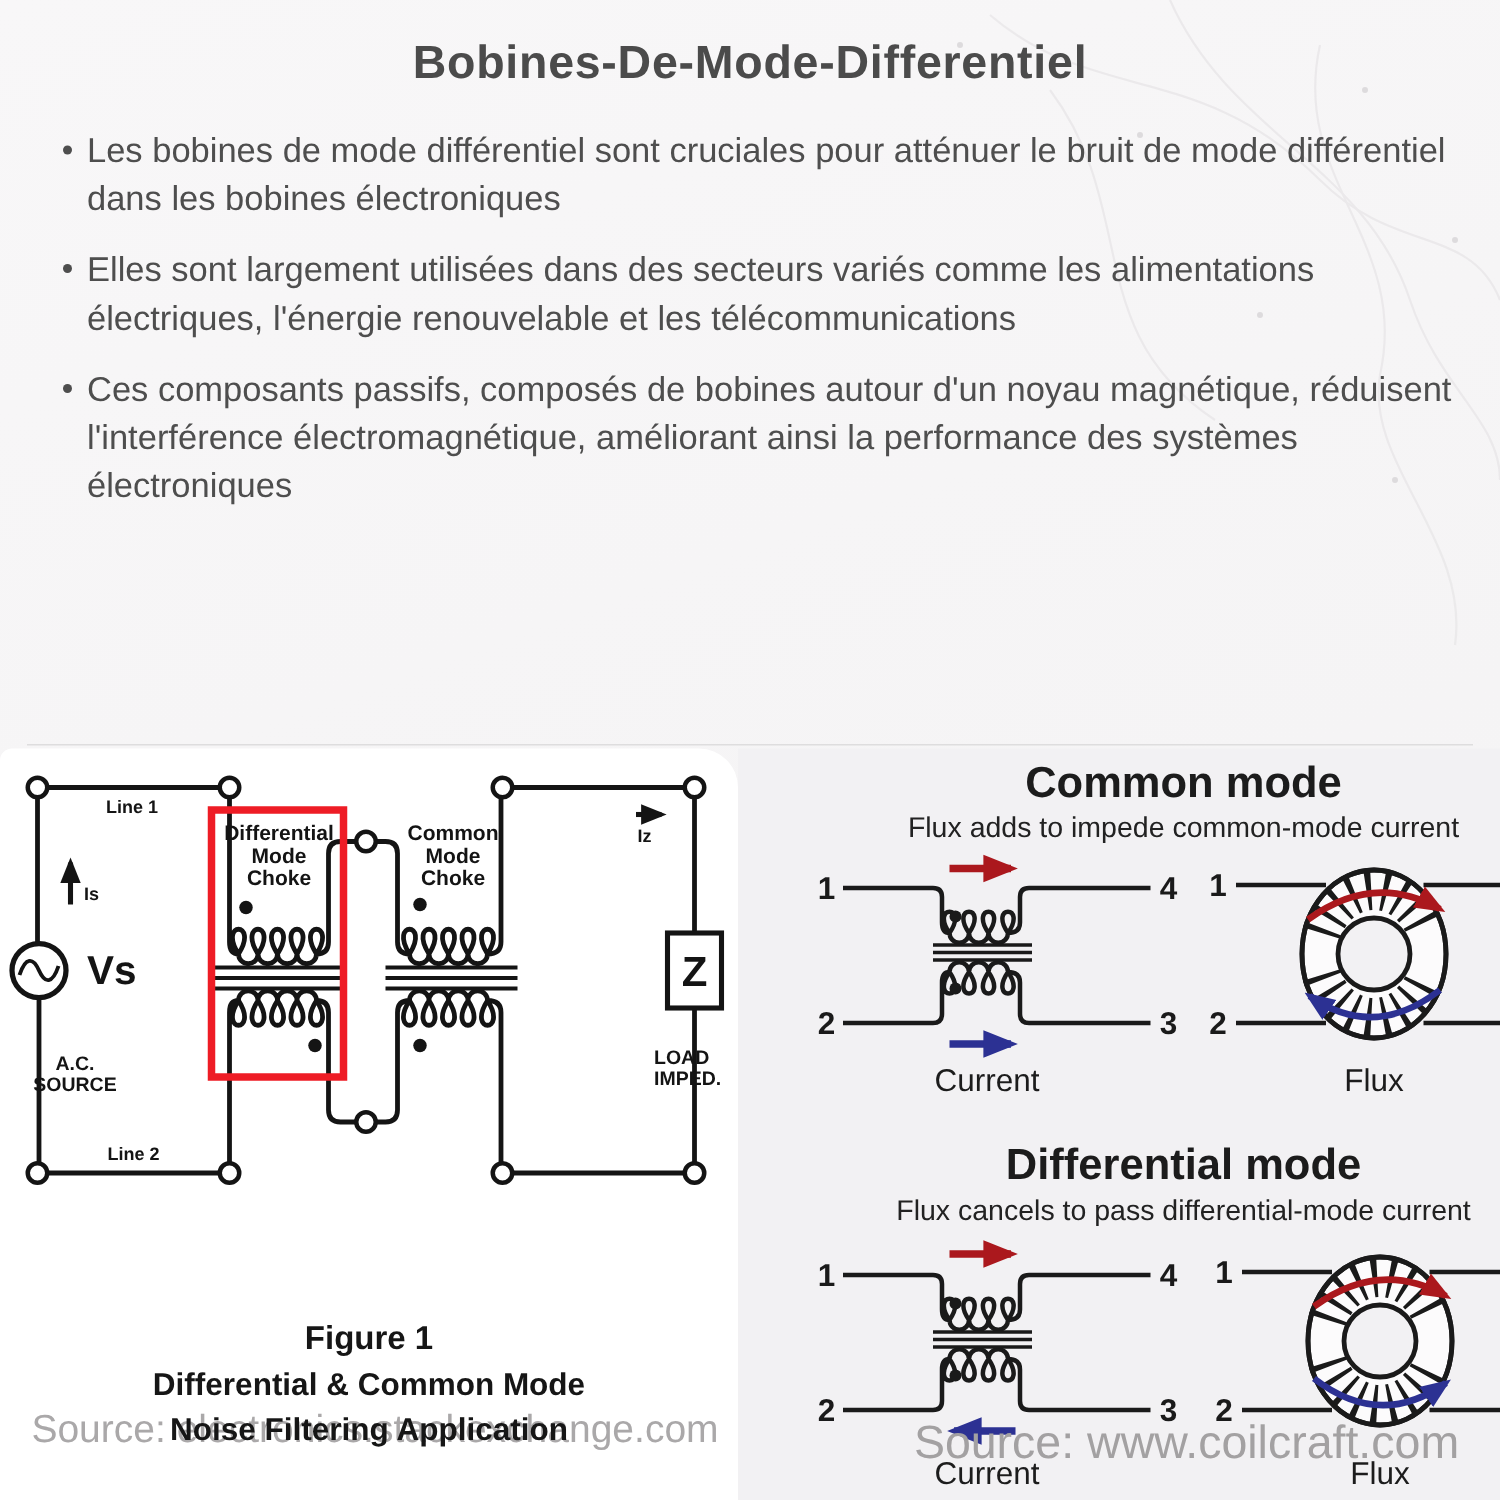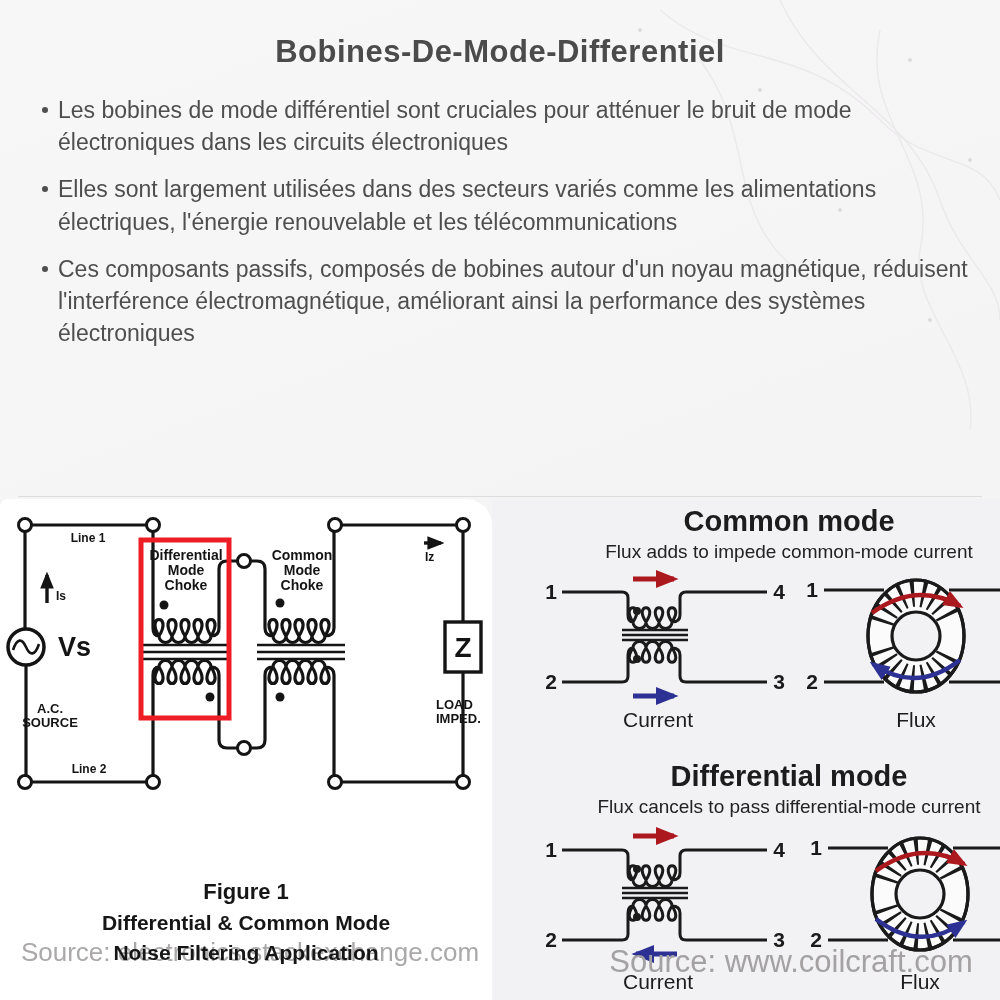--- a/index.html
+++ b/index.html
@@ -1,19 +1,19 @@
 <!DOCTYPE html>
 <html><head>
 <meta charset="utf-8">
 <style>
   html,body{margin:0;padding:0;}
   body{width:1000px;height:1000px;background:#f7f6f7;font-family:"Liberation Sans",sans-serif;overflow:hidden;}
   .page{position:relative;width:1000px;height:1000px;background:linear-gradient(160deg,#f8f7f8 0%,#f5f4f5 60%,#f7f6f7 100%);}
   .texture{position:absolute;top:0;right:0;pointer-events:none;}
-  .title{position:relative;text-align:center;padding-top:34px;font-size:31px;font-weight:bold;color:#4b4b4b;letter-spacing:0.5px;}
+  .title{position:relative;text-align:center;padding-top:24px;font-size:31px;font-weight:bold;color:#4b4b4b;letter-spacing:0.5px;}
   ul.bullets{list-style:none;margin:24px 30px 0 40px;padding:0;}
   ul.bullets li{position:relative;padding-left:18px;margin-bottom:15px;font-size:23px;line-height:1.4;color:#4e4e4e;max-width:915px;}
   ul.bullets li::before{content:"";position:absolute;left:2px;top:13px;width:6px;height:6px;border-radius:50%;background:#4e4e4e;}
   .divider{position:absolute;top:496px;left:18px;right:18px;height:1px;background:#deddde;}
   .figures{position:absolute;top:499px;left:0;width:792px;height:501px;display:flex;text-align:center;}
   .fig-left{width:492px;height:501px;background:#ffffff;border-radius:8px 26px 0 0;}
   .fig-right{width:508px;height:501px;background:#f2f1f3;padding-left:44px;}
   svg text{font-family:"Liberation Sans",sans-serif;}
 </style>
 </head>
@@ -34,21 +34,21 @@
         <circle cx="330" cy="60" r="2"></circle>
       <circle cx="390" cy="160" r="2"></circle>
         <circle cx="260" cy="210" r="2"></circle>
         <circle cx="350" cy="320" r="2"></circle>
     </g>
   </svg>
 
   <div class="title">Bobines-De-Mode-Differentiel</div>
 
   <ul class="bullets">
-    <li><span>Les bobines de mode différentiel sont cruciales pour atténuer le bruit de mode électroniques dans les circuits électroniques</span></li>
+    <li><span>Les bobines de mode différentiel sont cruciales pour atténuer le bruit de mode différentiel dans les bobines électroniques</span></li>
     <li><span>Elles sont largement utilisées dans des secteurs variés comme les alimentations électriques, l'énergie renouvelable et les télécommunications</span></li>
     <li><span>Ces composants passifs, composés de bobines autour d'un noyau magnétique, réduisent l'interférence électromagnétique, améliorant ainsi la performance des systèmes électroniques</span></li>
   </ul>
 
   <div class="divider"></div>
 
   <div class="figures">
 
     <div class="fig-left">
       <svg width="492" height="501" viewBox="0 0 492 501">

